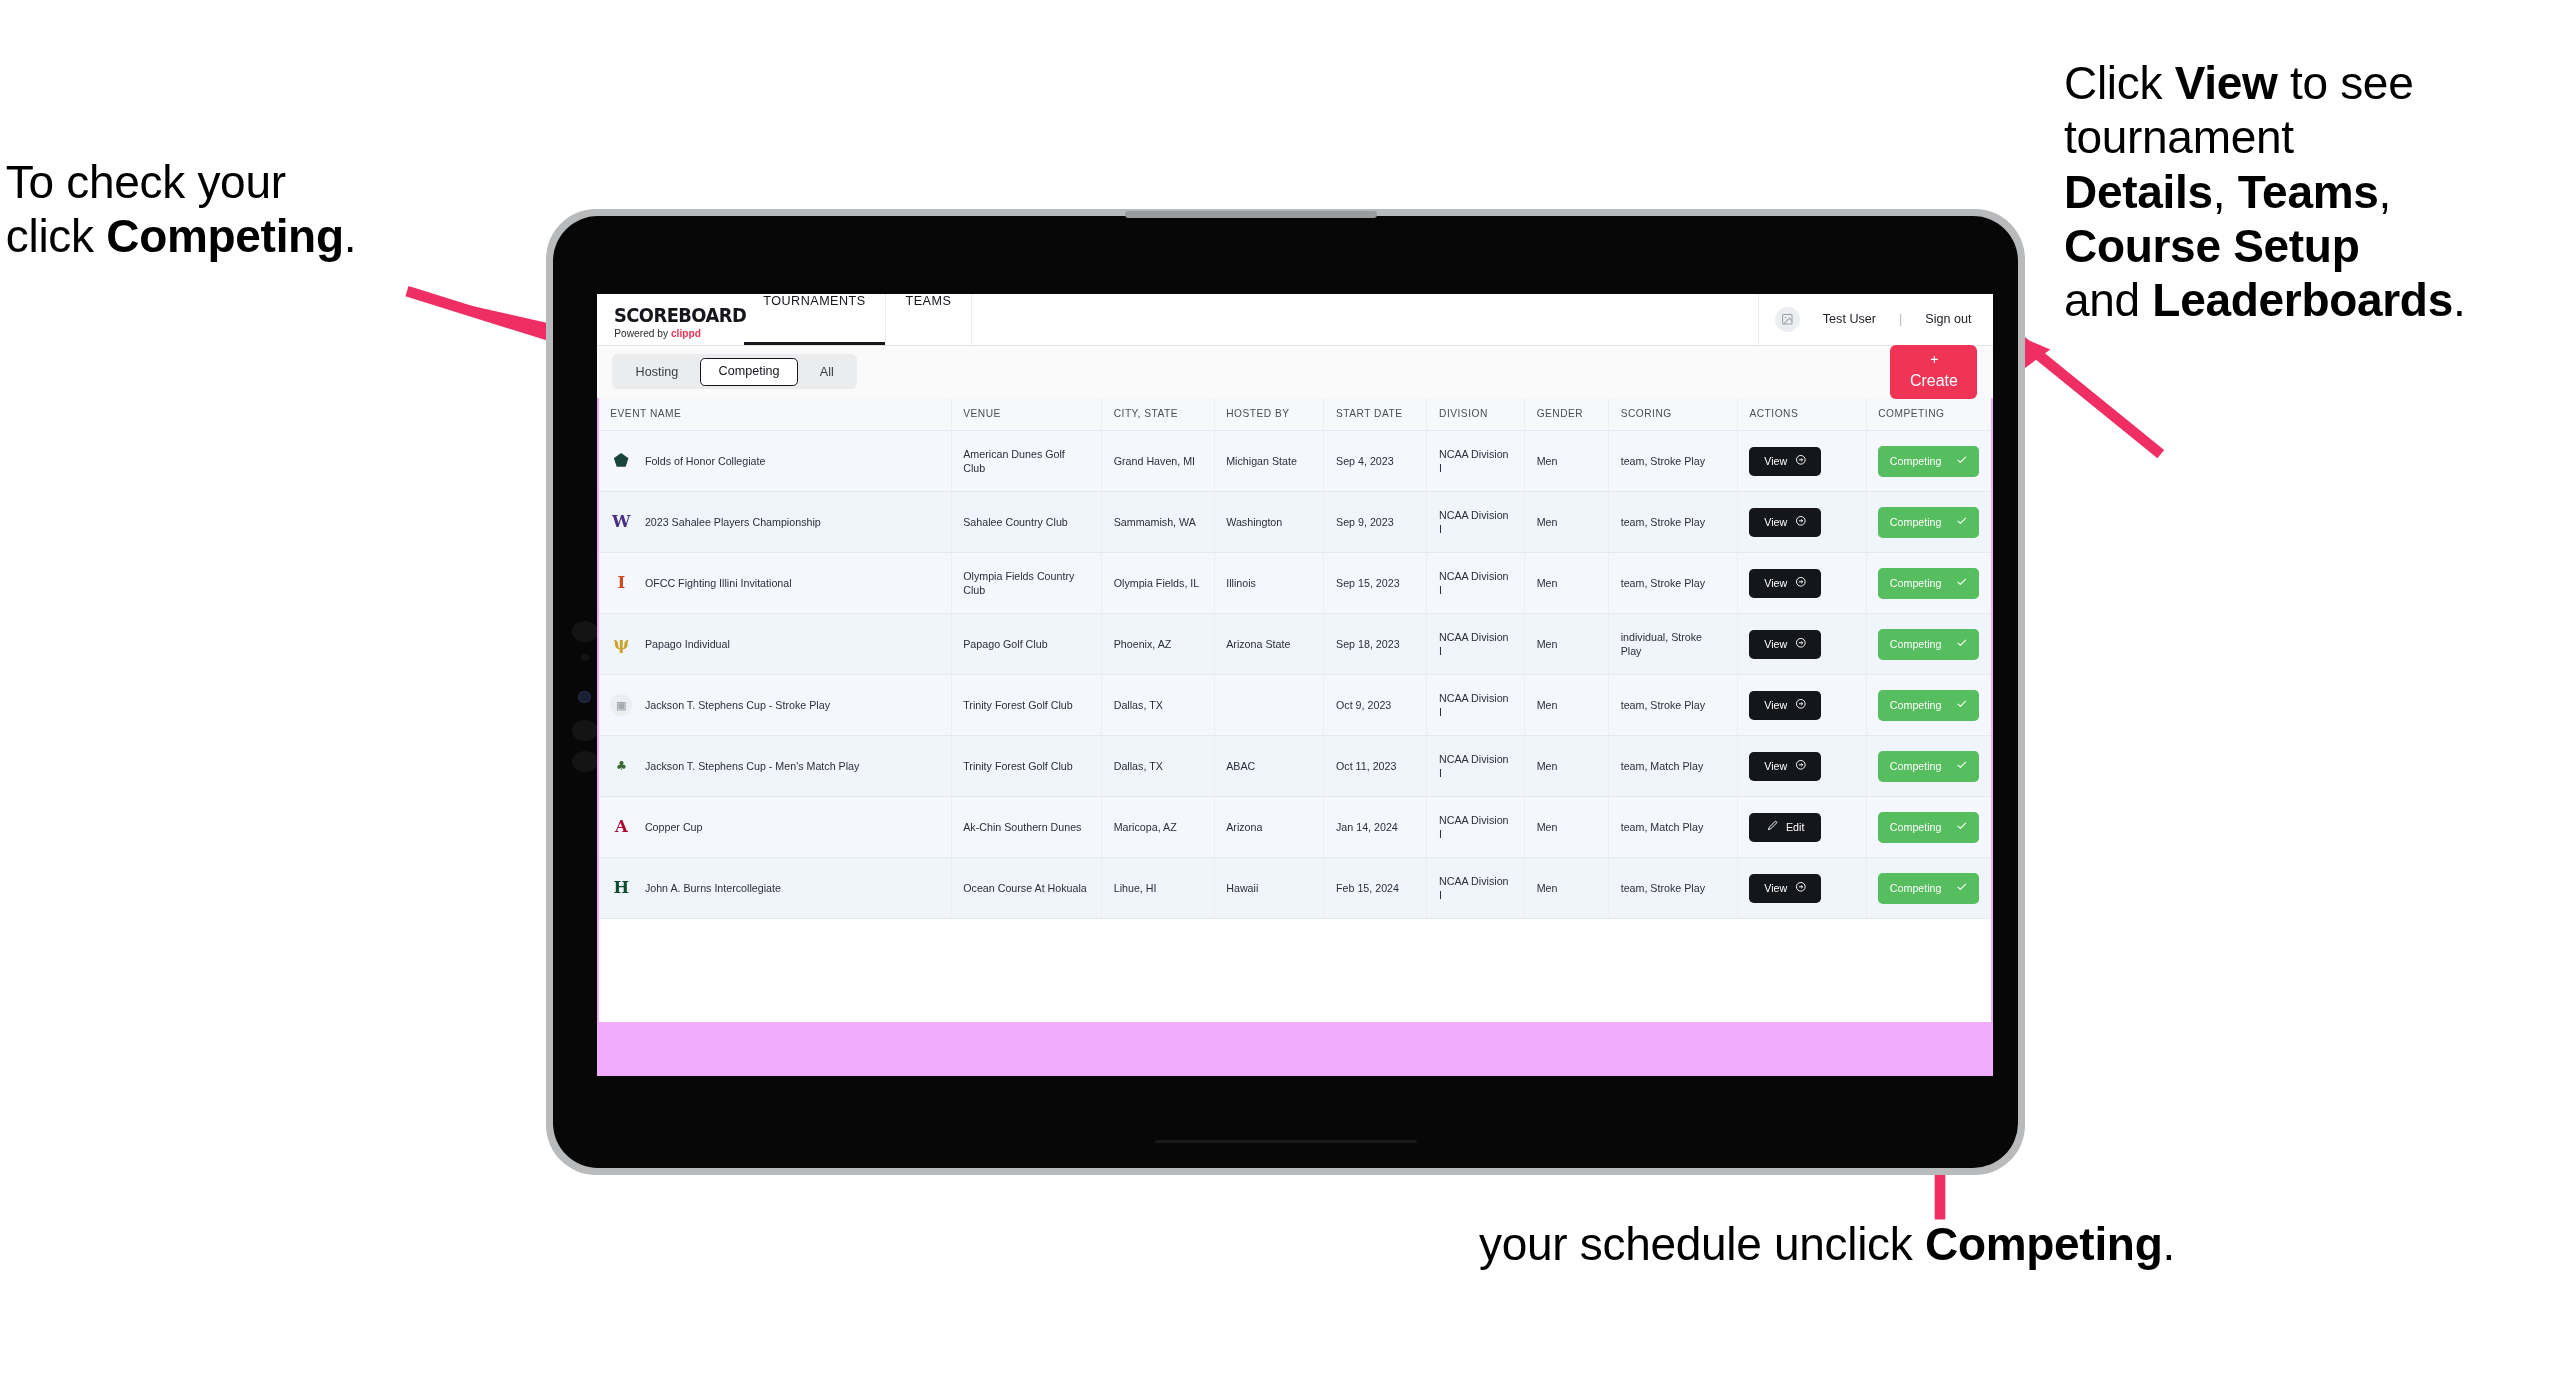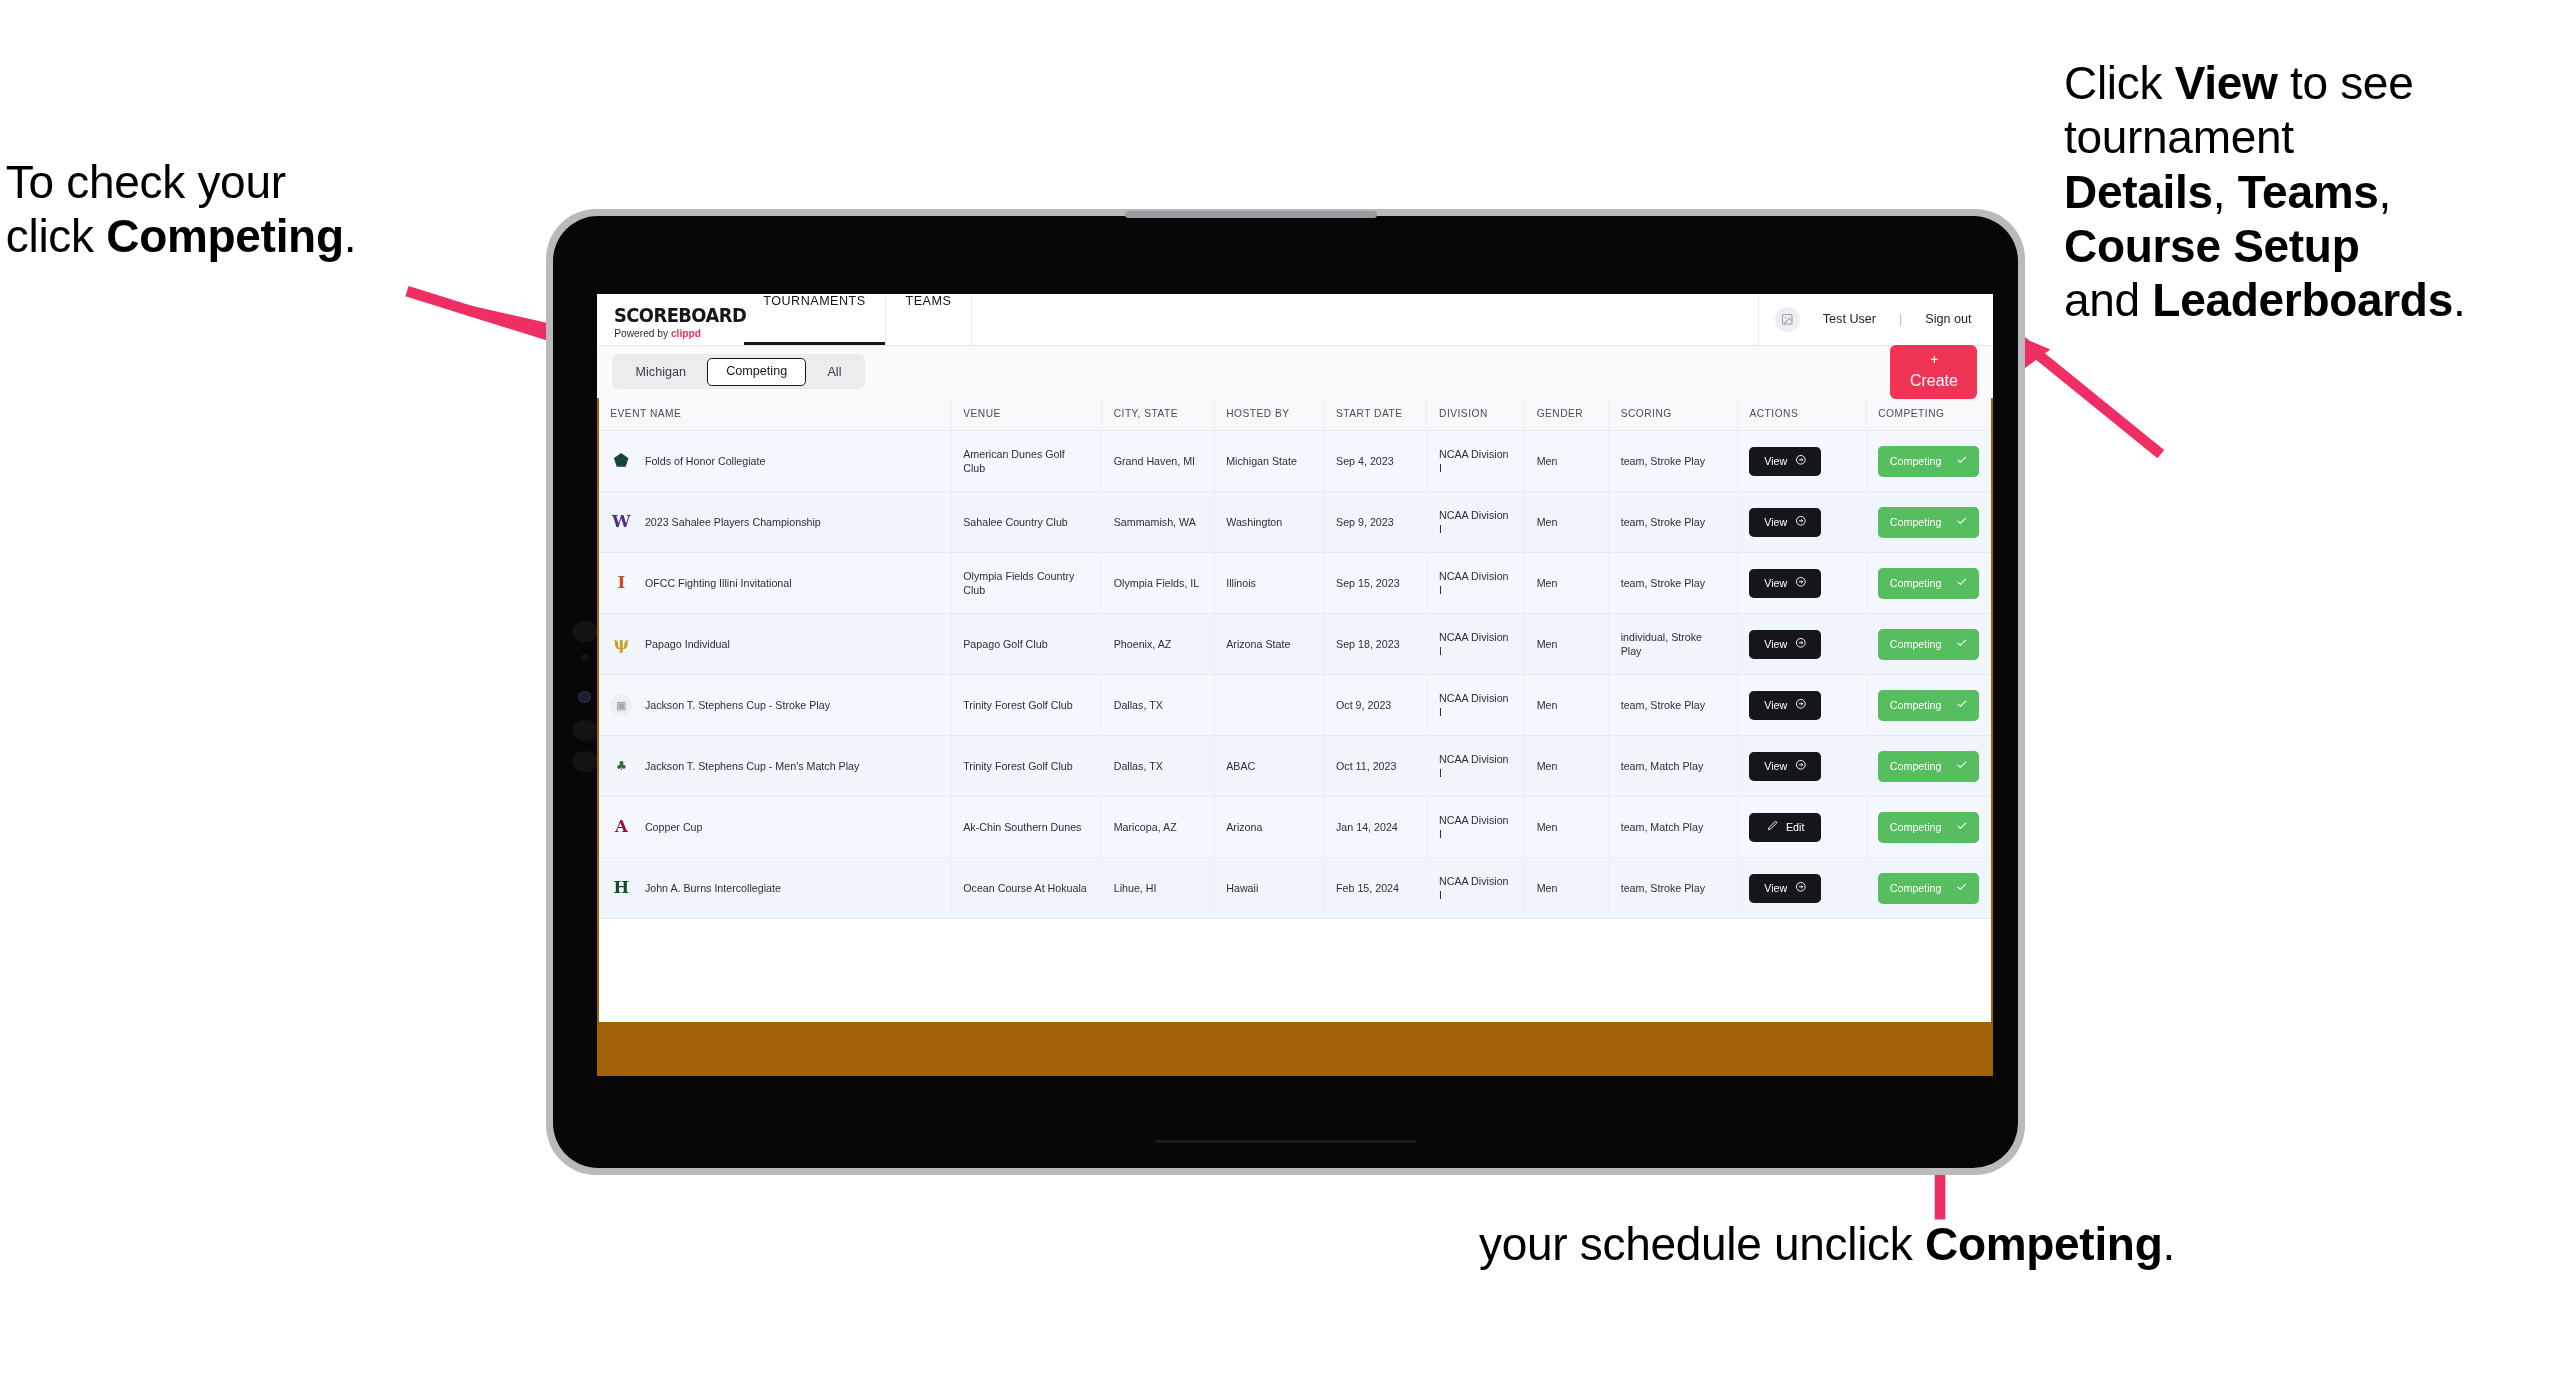--- a/index.html
+++ b/index.html
@@ -53,21 +53,21 @@
   .tablet-home-line {
     position: absolute; left: 50%; transform: translateX(-50%);
     bottom: 25px; width: 262px; height: 2.9px; background: #1a1a1a; border-radius: 1.9px;
   }
 
   
   #screen {
     position: absolute;
     left: 44px; top: 78px;
     width: 1396px; height: 782px;
-    background: #a16207;
+    background: #f0abfc;
     overflow: hidden;
   }
 
   
   #navbar {
     height: 52px;
     background: #ffffff;
     border-bottom: 1px solid #e3e3e6;
     display: flex;
     align-items: stretch;
@@ -321,21 +321,21 @@
           </div>
           <span>Test User</span>
           <span class="divider">|</span>
           <span class="link">Sign out</span>
         </div>
       </div>
 
       <div id="toolbar">
         <div id="segmented">
           <div class="seg">
-            <span>Michigan</span>
+            <span>Hosting</span>
           </div>
           <div class="seg active">
             <span>Competing</span>
           </div>
           <div class="seg">
             <span>All</span>
           </div>
         </div>
 
         <div id="create-btn">

